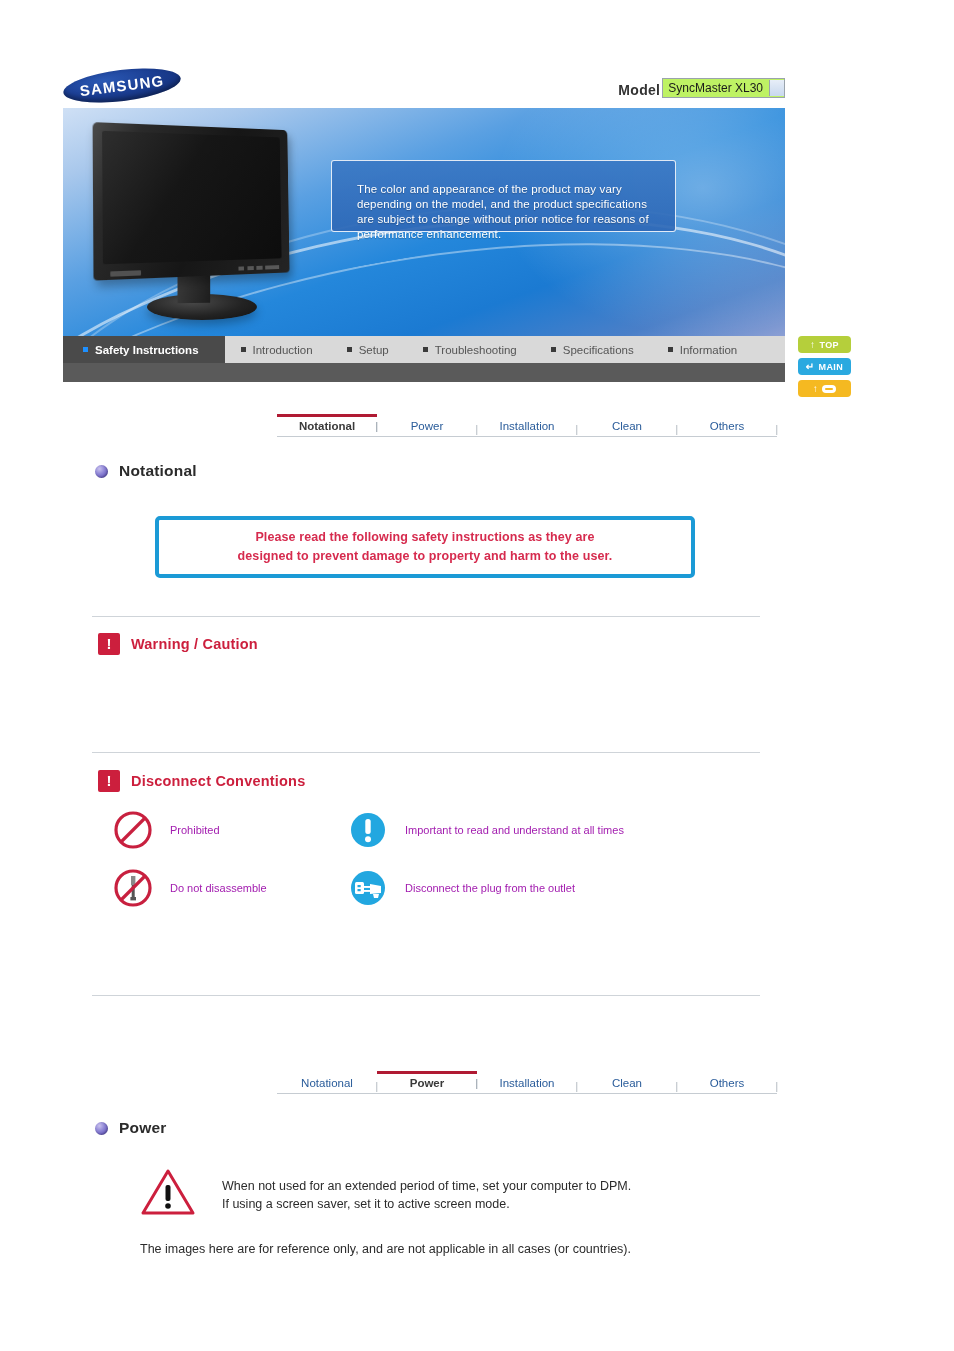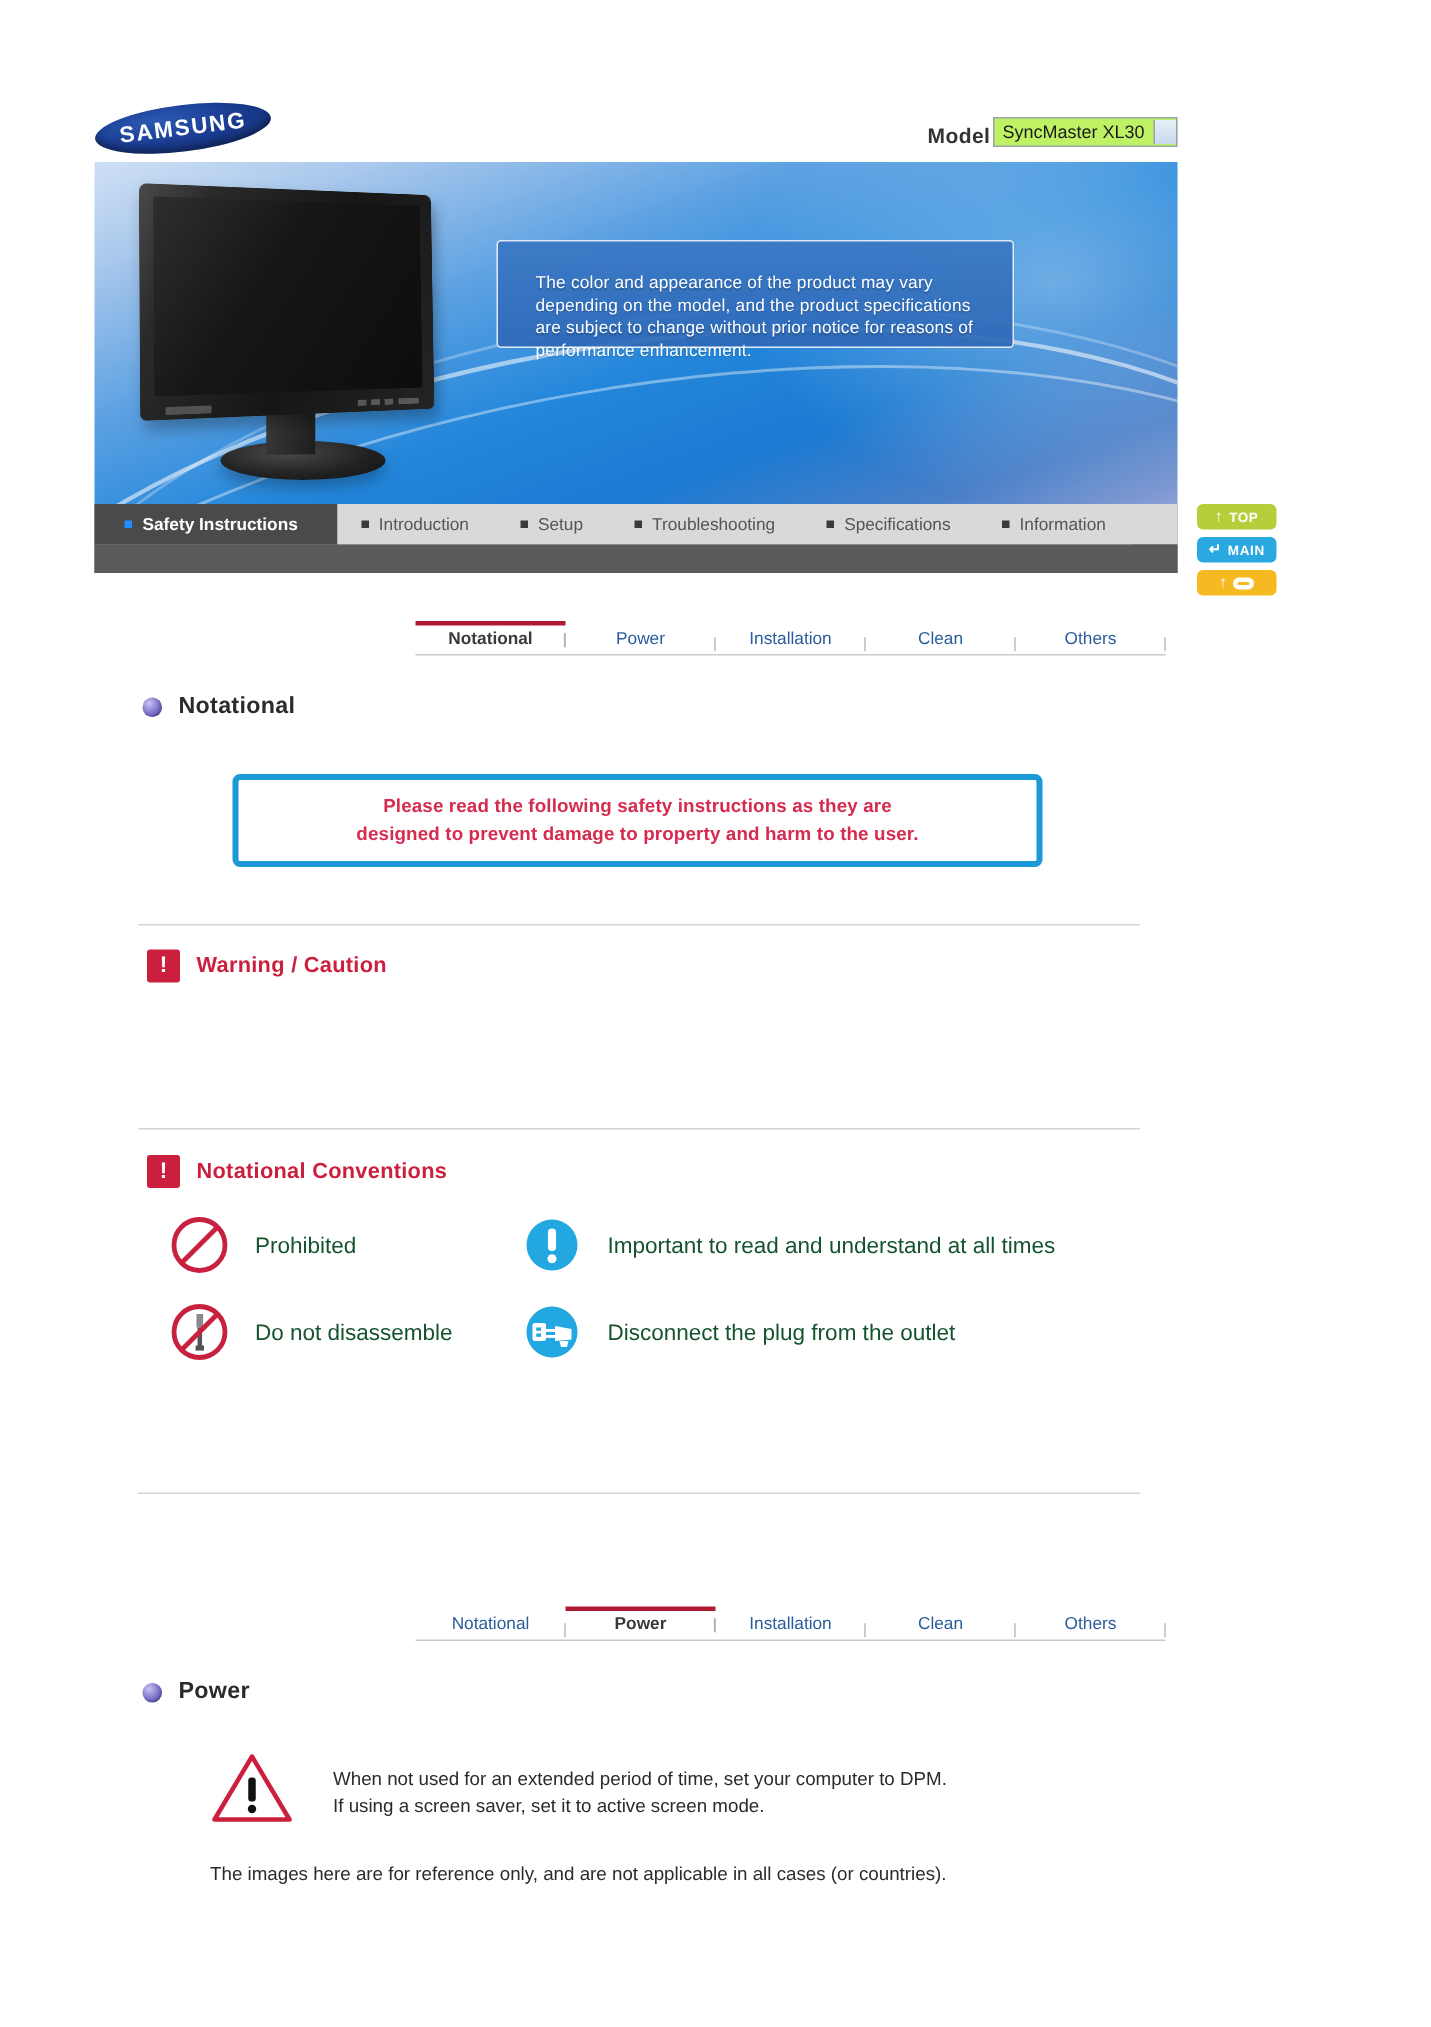--- a/index.html
+++ b/index.html
@@ -489,22 +489,22 @@
     grid-template-columns: 235px 445px;
     grid-row-gap: 14px;
   }
   .conv-cell {
     display: flex;
     align-items: center;
     gap: 16px;
     height: 44px;
   }
   .conv-cell .label {
-    font-size: 15px;
-    color: #14532d;
+    font-size: 11px;
+    color: #a21caf;
   }
 
   .ic { width: 42px; height: 42px; position: relative; flex: none; }
   .ic svg { display: block; }
 
   
   .power-warn {
     position: absolute;
     left: 140px;
     top: 1168px;
@@ -647,21 +647,21 @@
   <div class="red-head" style="left:98px; top:633px;">
     <span class="sq-icon">!</span>
     <span class="txt">Warning / Caution</span>
   </div>
 
 
   <div class="rule" style="top:752px;"></div>
 
   <div class="red-head" style="left:98px; top:770px;">
     <span class="sq-icon">!</span>
-    <span class="txt">Notational Conventions</span>
+    <span class="txt">Disconnect Conventions</span>
   </div>
 
   <div class="conv-grid">
 
     <div class="conv-cell">
       <span class="ic">
         <svg width="42" height="42" viewBox="0 0 42 42">
           <circle cx="21" cy="21" r="17" fill="#ffffff" stroke="#c8203f" stroke-width="3.2"></circle>
           <line x1="9.5" y1="32.5" x2="32.5" y2="9.5" stroke="#c8203f" stroke-width="3.2"></line>
         </svg>

